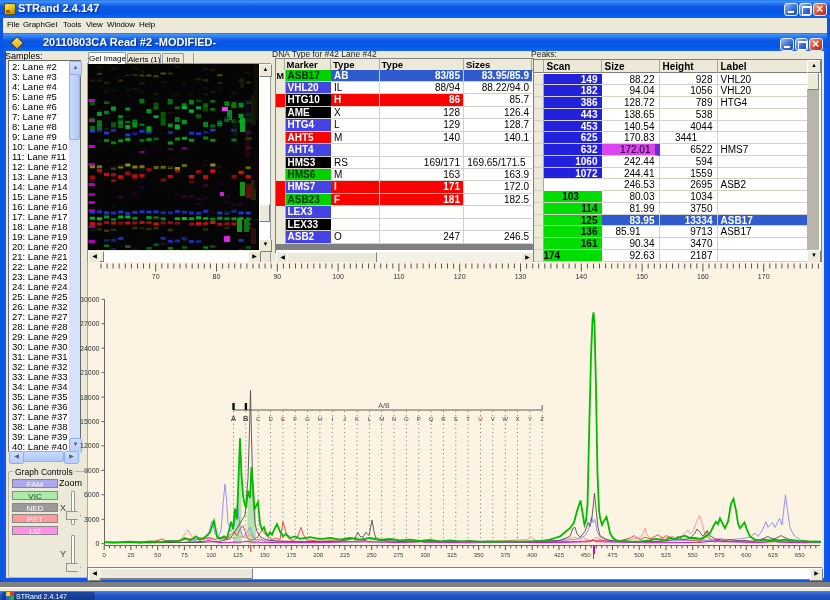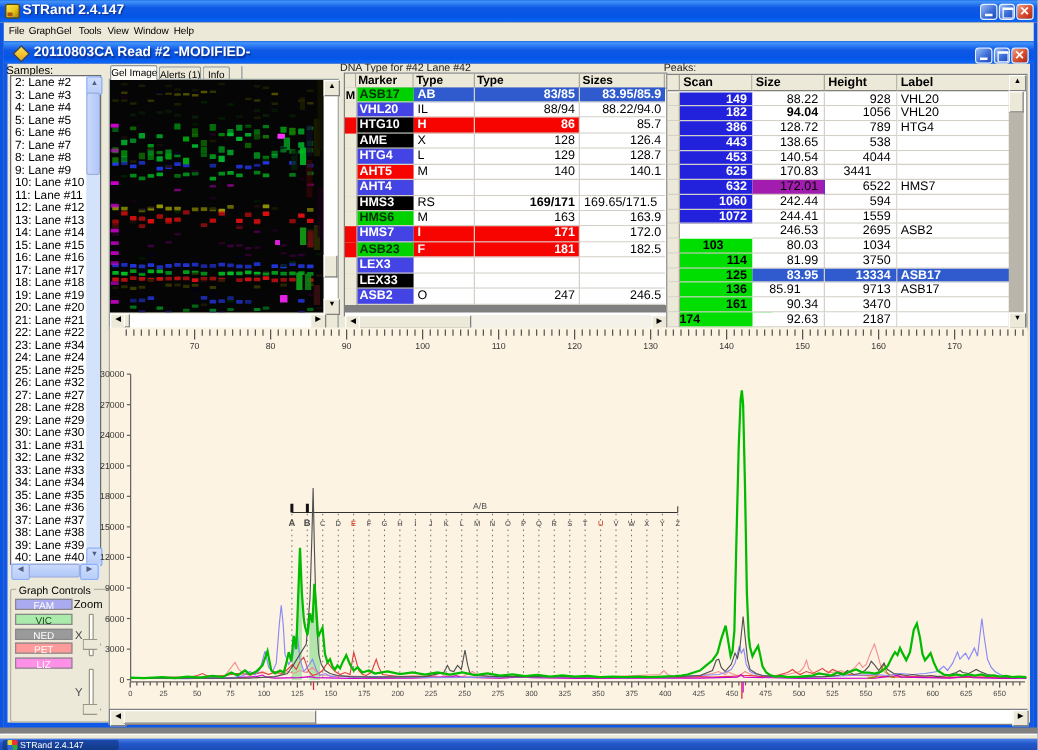--- a/index.html
+++ b/index.html
@@ -28,21 +28,21 @@
 <div style="position:absolute;left:0;top:18px;width:3px;height:570px;background:#0a55e4;"></div>
 <div style="position:absolute;left:827px;top:18px;width:3px;height:570px;background:#0a55e4;"></div>
 <div style="position:absolute;left:0;top:582px;width:830px;height:5px;background:#808080;"></div>
 <div style="position:absolute;left:0;top:587px;width:830px;height:4px;background:#ece9d8;border-top:1px solid #fff;box-sizing:border-box;"></div>
 <div style="position:absolute;left:3px;top:33px;width:824px;height:551px;background:#808080;"></div>
 <div style="position:absolute;left:3px;top:33px;width:824px;height:549px;background:#0f58e8;"></div>
 <div style="position:absolute;left:3px;top:33px;width:824px;height:18px;background:linear-gradient(180deg,#2575e8 0%,#4191fb 8%,#0e58e4 40%,#0555e6 75%,#0765fa 92%,#2560cf 100%);">
 <div style="position:absolute;left:7px;top:3px;width:13px;height:13px;">
       <div style="width:8px;height:8px;background:linear-gradient(135deg,#ffe24a,#e8a818);border:1px solid #444;transform:rotate(45deg);margin:2px auto;"></div>
     </div>
-<div style="position:absolute;left:24px;top:2.5px;color:#fff;font-weight:bold;font-size:11px;text-shadow:1px 1px 1px #10308a;">20110803CA Read #2 -MODIFIED-</div>
+<div style="position:absolute;left:40px;top:2.5px;color:#fff;font-weight:bold;font-size:11px;text-shadow:1px 1px 1px #10308a;">20110803CA Read #2 -MODIFIED-</div>
 </div>
 <div style="position:absolute;left:780px;top:37.5px;width:13.5px;height:13.5px;border-radius:3px;border:1px solid #e7effc;box-sizing:border-box;color:#fff;text-align:center;overflow:hidden;background:linear-gradient(135deg,#9ebdf4 0%,#3d6fd8 55%,#1e48b4 100%);">
     <div style="position:absolute;left:3px;bottom:2px;width:6px;height:2px;background:#fff;"></div>
   </div>
 <div style="position:absolute;left:794.5px;top:37.5px;width:13.5px;height:13.5px;border-radius:3px;border:1px solid #e7effc;box-sizing:border-box;color:#fff;text-align:center;overflow:hidden;background:linear-gradient(135deg,#9ebdf4 0%,#3d6fd8 55%,#1e48b4 100%);">
     <div style="position:absolute;left:2.5px;top:2.5px;width:7px;height:6px;border:1px solid #fff;border-top-width:2px;"></div>
   </div>
 <div style="position:absolute;left:809.0px;top:37.5px;width:13.5px;height:13.5px;border-radius:3px;border:1px solid #e7effc;box-sizing:border-box;color:#fff;text-align:center;overflow:hidden;background:linear-gradient(135deg,#f0a186 0%,#dd4f31 50%,#ad2a10 100%);font-size:12.5px;line-height:11.5px;font-weight:bold;">×</div>
 <div style="position:absolute;left:6px;top:51px;width:818px;height:527px;background:#ece9d8;"></div>
 <div style="position:absolute;left:0;top:0;width:830px;height:600px;">
@@ -62,21 +62,21 @@
 <div style="position:absolute;left:12px;top:172.0px;width:58px;height:10px;font-size:9.5px;line-height:10px;white-space:nowrap;overflow:hidden;">13: Lane #13</div>
 <div style="position:absolute;left:12px;top:182.0px;width:58px;height:10px;font-size:9.5px;line-height:10px;white-space:nowrap;overflow:hidden;">14: Lane #14</div>
 <div style="position:absolute;left:12px;top:192.0px;width:58px;height:10px;font-size:9.5px;line-height:10px;white-space:nowrap;overflow:hidden;">15: Lane #15</div>
 <div style="position:absolute;left:12px;top:202.0px;width:58px;height:10px;font-size:9.5px;line-height:10px;white-space:nowrap;overflow:hidden;">16: Lane #16</div>
 <div style="position:absolute;left:12px;top:212.0px;width:58px;height:10px;font-size:9.5px;line-height:10px;white-space:nowrap;overflow:hidden;">17: Lane #17</div>
 <div style="position:absolute;left:12px;top:222.0px;width:58px;height:10px;font-size:9.5px;line-height:10px;white-space:nowrap;overflow:hidden;">18: Lane #18</div>
 <div style="position:absolute;left:12px;top:232.0px;width:58px;height:10px;font-size:9.5px;line-height:10px;white-space:nowrap;overflow:hidden;">19: Lane #19</div>
 <div style="position:absolute;left:12px;top:242.0px;width:58px;height:10px;font-size:9.5px;line-height:10px;white-space:nowrap;overflow:hidden;">20: Lane #20</div>
 <div style="position:absolute;left:12px;top:252.0px;width:58px;height:10px;font-size:9.5px;line-height:10px;white-space:nowrap;overflow:hidden;">21: Lane #21</div>
 <div style="position:absolute;left:12px;top:262.0px;width:58px;height:10px;font-size:9.5px;line-height:10px;white-space:nowrap;overflow:hidden;">22: Lane #22</div>
-<div style="position:absolute;left:12px;top:272.0px;width:58px;height:10px;font-size:9.5px;line-height:10px;white-space:nowrap;overflow:hidden;">23: Lane #34</div>
+<div style="position:absolute;left:12px;top:272.0px;width:58px;height:10px;font-size:9.5px;line-height:10px;white-space:nowrap;overflow:hidden;">23: Lane #43</div>
 <div style="position:absolute;left:12px;top:282.0px;width:58px;height:10px;font-size:9.5px;line-height:10px;white-space:nowrap;overflow:hidden;">24: Lane #24</div>
 <div style="position:absolute;left:12px;top:292.0px;width:58px;height:10px;font-size:9.5px;line-height:10px;white-space:nowrap;overflow:hidden;">25: Lane #25</div>
 <div style="position:absolute;left:12px;top:302.0px;width:58px;height:10px;font-size:9.5px;line-height:10px;white-space:nowrap;overflow:hidden;">26: Lane #32</div>
 <div style="position:absolute;left:12px;top:312.0px;width:58px;height:10px;font-size:9.5px;line-height:10px;white-space:nowrap;overflow:hidden;">27: Lane #27</div>
 <div style="position:absolute;left:12px;top:322.0px;width:58px;height:10px;font-size:9.5px;line-height:10px;white-space:nowrap;overflow:hidden;">28: Lane #28</div>
 <div style="position:absolute;left:12px;top:332.0px;width:58px;height:10px;font-size:9.5px;line-height:10px;white-space:nowrap;overflow:hidden;">29: Lane #29</div>
 <div style="position:absolute;left:12px;top:342.0px;width:58px;height:10px;font-size:9.5px;line-height:10px;white-space:nowrap;overflow:hidden;">30: Lane #30</div>
 <div style="position:absolute;left:12px;top:352.0px;width:58px;height:10px;font-size:9.5px;line-height:10px;white-space:nowrap;overflow:hidden;">31: Lane #31</div>
 <div style="position:absolute;left:12px;top:362.0px;width:58px;height:10px;font-size:9.5px;line-height:10px;white-space:nowrap;overflow:hidden;">32: Lane #32</div>
 <div style="position:absolute;left:12px;top:372.0px;width:58px;height:10px;font-size:9.5px;line-height:10px;white-space:nowrap;overflow:hidden;">33: Lane #33</div>
@@ -540,21 +540,21 @@
 <div style="position:absolute;left:104px;top:72.7px;width:84px;height:12.43px;background:#fff;color:#000;font-weight:normal;font-size:10px;line-height:12.43px;text-align:right;padding-right:3px;border-bottom:1px solid #d4d0c8;border-right:1px solid #d4d0c8;box-sizing:border-box;">140</div>
 <div style="position:absolute;left:188px;top:72.7px;width:68px;height:12.43px;background:#fff;color:#000;font-weight:normal;font-size:10px;line-height:12.43px;text-align:right;padding-right:3px;border-bottom:1px solid #d4d0c8;box-sizing:border-box;">140.1</div>
 <div style="position:absolute;left:0;top:85.1px;width:8.5px;height:12.43px;background:#ece9d8;border-right:1px solid #aca899;border-bottom:1px solid #d4d0c8;font-size:9px;font-weight:bold;text-align:center;line-height:12.43px;"></div>
 <div style="position:absolute;left:9.5px;top:85.1px;width:45.5px;height:12.43px;background:#4444e4;color:#fff;font-weight:bold;font-size:10px;line-height:12.43px;padding-left:2px;border-bottom:1px solid #d4d0c8;box-sizing:border-box;">AHT4</div>
 <div style="position:absolute;left:55px;top:85.1px;width:48.5px;height:12.43px;background:#fff;color:#000;font-weight:normal;font-size:10px;line-height:12.43px;padding-left:3px;border-bottom:1px solid #d4d0c8;border-right:1px solid #d4d0c8;box-sizing:border-box;"></div>
 <div style="position:absolute;left:104px;top:85.1px;width:84px;height:12.43px;background:#fff;color:#000;font-weight:normal;font-size:10px;line-height:12.43px;text-align:right;padding-right:3px;border-bottom:1px solid #d4d0c8;border-right:1px solid #d4d0c8;box-sizing:border-box;"></div>
 <div style="position:absolute;left:188px;top:85.1px;width:68px;height:12.43px;background:#fff;color:#000;font-weight:normal;font-size:10px;line-height:12.43px;text-align:right;padding-right:3px;border-bottom:1px solid #d4d0c8;box-sizing:border-box;"></div>
 <div style="position:absolute;left:0;top:97.5px;width:8.5px;height:12.43px;background:#ece9d8;border-right:1px solid #aca899;border-bottom:1px solid #d4d0c8;font-size:9px;font-weight:bold;text-align:center;line-height:12.43px;"></div>
 <div style="position:absolute;left:9.5px;top:97.5px;width:45.5px;height:12.43px;background:#000;color:#fff;font-weight:bold;font-size:10px;line-height:12.43px;padding-left:2px;border-bottom:1px solid #d4d0c8;box-sizing:border-box;">HMS3</div>
 <div style="position:absolute;left:55px;top:97.5px;width:48.5px;height:12.43px;background:#fff;color:#000;font-weight:normal;font-size:10px;line-height:12.43px;padding-left:3px;border-bottom:1px solid #d4d0c8;border-right:1px solid #d4d0c8;box-sizing:border-box;">RS</div>
-<div style="position:absolute;left:104px;top:97.5px;width:84px;height:12.43px;background:#fff;color:#000;font-weight:bold;font-size:10px;line-height:12.43px;text-align:right;padding-right:3px;border-bottom:1px solid #d4d0c8;border-right:1px solid #d4d0c8;box-sizing:border-box;">169/171</div>
+<div style="position:absolute;left:104px;top:97.5px;width:84px;height:12.43px;background:#fff;color:#000;font-weight:normal;font-size:10px;line-height:12.43px;text-align:right;padding-right:3px;border-bottom:1px solid #d4d0c8;border-right:1px solid #d4d0c8;box-sizing:border-box;">169/171</div>
 <div style="position:absolute;left:188px;top:97.5px;width:68px;height:12.43px;background:#fff;color:#000;font-weight:normal;font-size:10px;line-height:12.43px;text-align:center;padding-right:3px;border-bottom:1px solid #d4d0c8;box-sizing:border-box;">169.65/171.5</div>
 <div style="position:absolute;left:0;top:109.9px;width:8.5px;height:12.43px;background:#ece9d8;border-right:1px solid #aca899;border-bottom:1px solid #d4d0c8;font-size:9px;font-weight:bold;text-align:center;line-height:12.43px;"></div>
 <div style="position:absolute;left:9.5px;top:109.9px;width:45.5px;height:12.43px;background:#00d200;color:#042e04;font-weight:bold;font-size:10px;line-height:12.43px;padding-left:2px;border-bottom:1px solid #d4d0c8;box-sizing:border-box;">HMS6</div>
 <div style="position:absolute;left:55px;top:109.9px;width:48.5px;height:12.43px;background:#fff;color:#000;font-weight:normal;font-size:10px;line-height:12.43px;padding-left:3px;border-bottom:1px solid #d4d0c8;border-right:1px solid #d4d0c8;box-sizing:border-box;">M</div>
 <div style="position:absolute;left:104px;top:109.9px;width:84px;height:12.43px;background:#fff;color:#000;font-weight:normal;font-size:10px;line-height:12.43px;text-align:right;padding-right:3px;border-bottom:1px solid #d4d0c8;border-right:1px solid #d4d0c8;box-sizing:border-box;">163</div>
 <div style="position:absolute;left:188px;top:109.9px;width:68px;height:12.43px;background:#fff;color:#000;font-weight:normal;font-size:10px;line-height:12.43px;text-align:right;padding-right:3px;border-bottom:1px solid #d4d0c8;box-sizing:border-box;">163.9</div>
 <div style="position:absolute;left:0;top:122.4px;width:8.5px;height:12.43px;background:#f80400;border-right:1px solid #aca899;border-bottom:1px solid #d4d0c8;font-size:9px;font-weight:bold;text-align:center;line-height:12.43px;"></div>
 <div style="position:absolute;left:9.5px;top:122.4px;width:45.5px;height:12.43px;background:#4444e4;color:#fff;font-weight:bold;font-size:10px;line-height:12.43px;padding-left:2px;border-bottom:1px solid #d4d0c8;box-sizing:border-box;">HMS7</div>
 <div style="position:absolute;left:55px;top:122.4px;width:48.5px;height:12.43px;background:#f80400;color:#fff;font-weight:bold;font-size:10px;line-height:12.43px;padding-left:3px;border-bottom:1px solid #d4d0c8;border-right:1px solid #d4d0c8;box-sizing:border-box;">I</div>
 <div style="position:absolute;left:104px;top:122.4px;width:84px;height:12.43px;background:#f80400;color:#fff;font-weight:bold;font-size:10px;line-height:12.43px;text-align:right;padding-right:3px;border-bottom:1px solid #d4d0c8;border-right:1px solid #d4d0c8;box-sizing:border-box;">171</div>
@@ -591,21 +591,21 @@
 <div style="position:absolute;left:67.5px;top:0;width:58px;height:13px;background:#ece9d8;border-right:1px solid #aca899;border-bottom:1px solid #808080;font-weight:bold;font-size:10px;line-height:13px;padding-left:3px;box-sizing:border-box;">Size</div>
 <div style="position:absolute;left:125.5px;top:0;width:58px;height:13px;background:#ece9d8;border-right:1px solid #aca899;border-bottom:1px solid #808080;font-weight:bold;font-size:10px;line-height:13px;padding-left:3px;box-sizing:border-box;">Height</div>
 <div style="position:absolute;left:183.5px;top:0;width:91px;height:13px;background:#ece9d8;border-right:1px solid #aca899;border-bottom:1px solid #808080;font-weight:bold;font-size:10px;line-height:13px;padding-left:3px;box-sizing:border-box;">Label</div>
 <div style="position:absolute;left:0;top:13.5px;width:9.5px;height:11.75px;background:#ece9d8;border-right:1px solid #aca899;border-bottom:1px solid #d4d0c8;box-sizing:border-box;"></div>
 <div style="position:absolute;left:9.5px;top:13.5px;width:58px;height:11.75px;background:#2222dd;color:#fff;font-weight:bold;font-size:10px;line-height:11.75px;text-align:right;padding-right:4px;border-bottom:1px solid #d4d0c8;box-sizing:border-box;">149</div>
 <div style="position:absolute;left:67.5px;top:13.5px;width:58px;height:11.75px;background:#fff;color:#000;font-size:10px;line-height:11.75px;text-align:right;padding-right:4px;border-bottom:1px solid #d4d0c8;border-right:1px solid #d4d0c8;box-sizing:border-box;">88.22</div>
 <div style="position:absolute;left:125.5px;top:13.5px;width:58px;height:11.75px;background:#fff;color:#000;font-size:10px;line-height:11.75px;text-align:right;padding-right:4px;border-bottom:1px solid #d4d0c8;border-right:1px solid #d4d0c8;box-sizing:border-box;">928</div>
 <div style="position:absolute;left:183.5px;top:13.5px;width:91px;height:11.75px;background:#fff;color:#000;font-size:10px;line-height:11.75px;padding-left:3px;border-bottom:1px solid #d4d0c8;box-sizing:border-box;">VHL20</div>
 <div style="position:absolute;left:0;top:25.2px;width:9.5px;height:11.75px;background:#ece9d8;border-right:1px solid #aca899;border-bottom:1px solid #d4d0c8;box-sizing:border-box;"></div>
 <div style="position:absolute;left:9.5px;top:25.2px;width:58px;height:11.75px;background:#2222dd;color:#fff;font-weight:bold;font-size:10px;line-height:11.75px;text-align:right;padding-right:4px;border-bottom:1px solid #d4d0c8;box-sizing:border-box;">182</div>
-<div style="position:absolute;left:67.5px;top:25.2px;width:58px;height:11.75px;background:#fff;color:#000;font-size:10px;line-height:11.75px;text-align:right;padding-right:4px;border-bottom:1px solid #d4d0c8;border-right:1px solid #d4d0c8;box-sizing:border-box;font-weight:bold;">94.04</div>
+<div style="position:absolute;left:67.5px;top:25.2px;width:58px;height:11.75px;background:#fff;color:#000;font-size:10px;line-height:11.75px;text-align:right;padding-right:4px;border-bottom:1px solid #d4d0c8;border-right:1px solid #d4d0c8;box-sizing:border-box;">94.04</div>
 <div style="position:absolute;left:125.5px;top:25.2px;width:58px;height:11.75px;background:#fff;color:#000;font-size:10px;line-height:11.75px;text-align:right;padding-right:4px;border-bottom:1px solid #d4d0c8;border-right:1px solid #d4d0c8;box-sizing:border-box;">1056</div>
 <div style="position:absolute;left:183.5px;top:25.2px;width:91px;height:11.75px;background:#fff;color:#000;font-size:10px;line-height:11.75px;padding-left:3px;border-bottom:1px solid #d4d0c8;box-sizing:border-box;">VHL20</div>
 <div style="position:absolute;left:0;top:37.0px;width:9.5px;height:11.75px;background:#ece9d8;border-right:1px solid #aca899;border-bottom:1px solid #d4d0c8;box-sizing:border-box;"></div>
 <div style="position:absolute;left:9.5px;top:37.0px;width:58px;height:11.75px;background:#2222dd;color:#fff;font-weight:bold;font-size:10px;line-height:11.75px;text-align:right;padding-right:4px;border-bottom:1px solid #d4d0c8;box-sizing:border-box;">386</div>
 <div style="position:absolute;left:67.5px;top:37.0px;width:58px;height:11.75px;background:#fff;color:#000;font-size:10px;line-height:11.75px;text-align:right;padding-right:4px;border-bottom:1px solid #d4d0c8;border-right:1px solid #d4d0c8;box-sizing:border-box;">128.72</div>
 <div style="position:absolute;left:125.5px;top:37.0px;width:58px;height:11.75px;background:#fff;color:#000;font-size:10px;line-height:11.75px;text-align:right;padding-right:4px;border-bottom:1px solid #d4d0c8;border-right:1px solid #d4d0c8;box-sizing:border-box;">789</div>
 <div style="position:absolute;left:183.5px;top:37.0px;width:91px;height:11.75px;background:#fff;color:#000;font-size:10px;line-height:11.75px;padding-left:3px;border-bottom:1px solid #d4d0c8;box-sizing:border-box;">HTG4</div>
 <div style="position:absolute;left:0;top:48.8px;width:9.5px;height:11.75px;background:#ece9d8;border-right:1px solid #aca899;border-bottom:1px solid #d4d0c8;box-sizing:border-box;"></div>
 <div style="position:absolute;left:9.5px;top:48.8px;width:58px;height:11.75px;background:#2222dd;color:#fff;font-weight:bold;font-size:10px;line-height:11.75px;text-align:right;padding-right:4px;border-bottom:1px solid #d4d0c8;box-sizing:border-box;">443</div>
 <div style="position:absolute;left:67.5px;top:48.8px;width:58px;height:11.75px;background:#fff;color:#000;font-size:10px;line-height:11.75px;text-align:right;padding-right:4px;border-bottom:1px solid #d4d0c8;border-right:1px solid #d4d0c8;box-sizing:border-box;">138.65</div>
@@ -616,21 +616,21 @@
 <div style="position:absolute;left:67.5px;top:60.5px;width:58px;height:11.75px;background:#fff;color:#000;font-size:10px;line-height:11.75px;text-align:right;padding-right:4px;border-bottom:1px solid #d4d0c8;border-right:1px solid #d4d0c8;box-sizing:border-box;">140.54</div>
 <div style="position:absolute;left:125.5px;top:60.5px;width:58px;height:11.75px;background:#fff;color:#000;font-size:10px;line-height:11.75px;text-align:right;padding-right:4px;border-bottom:1px solid #d4d0c8;border-right:1px solid #d4d0c8;box-sizing:border-box;">4044</div>
 <div style="position:absolute;left:183.5px;top:60.5px;width:91px;height:11.75px;background:#fff;color:#000;font-size:10px;line-height:11.75px;padding-left:3px;border-bottom:1px solid #d4d0c8;box-sizing:border-box;"></div>
 <div style="position:absolute;left:0;top:72.2px;width:9.5px;height:11.75px;background:#ece9d8;border-right:1px solid #aca899;border-bottom:1px solid #d4d0c8;box-sizing:border-box;"></div>
 <div style="position:absolute;left:9.5px;top:72.2px;width:58px;height:11.75px;background:#2222dd;color:#fff;font-weight:bold;font-size:10px;line-height:11.75px;text-align:right;padding-right:4px;border-bottom:1px solid #d4d0c8;box-sizing:border-box;">625</div>
 <div style="position:absolute;left:67.5px;top:72.2px;width:58px;height:11.75px;background:#fff;color:#000;font-size:10px;line-height:11.75px;text-align:right;padding-right:4px;border-bottom:1px solid #d4d0c8;border-right:1px solid #d4d0c8;box-sizing:border-box;">170.83</div>
 <div style="position:absolute;left:125.5px;top:72.2px;width:58px;height:11.75px;background:#fff;color:#000;font-size:10px;line-height:11.75px;text-align:center;padding-right:4px;border-bottom:1px solid #d4d0c8;border-right:1px solid #d4d0c8;box-sizing:border-box;">3441</div>
 <div style="position:absolute;left:183.5px;top:72.2px;width:91px;height:11.75px;background:#fff;color:#000;font-size:10px;line-height:11.75px;padding-left:3px;border-bottom:1px solid #d4d0c8;box-sizing:border-box;"></div>
 <div style="position:absolute;left:0;top:84.0px;width:9.5px;height:11.75px;background:#ece9d8;border-right:1px solid #aca899;border-bottom:1px solid #d4d0c8;box-sizing:border-box;"></div>
 <div style="position:absolute;left:9.5px;top:84.0px;width:58px;height:11.75px;background:#2222dd;color:#fff;font-weight:bold;font-size:10px;line-height:11.75px;text-align:right;padding-right:4px;border-bottom:1px solid #d4d0c8;box-sizing:border-box;">632</div>
-<div style="position:absolute;left:67.5px;top:84.0px;width:58px;height:11.75px;background:#a21caf;color:#000;font-size:10px;line-height:11.75px;text-align:right;padding-right:4px;border-bottom:1px solid #d4d0c8;border-right:1px solid #6d28d9;box-sizing:border-box;">172.01</div>
+<div style="position:absolute;left:67.5px;top:84.0px;width:58px;height:11.75px;background:#d946ef;color:#000;font-size:10px;line-height:11.75px;text-align:right;padding-right:4px;border-bottom:1px solid #d4d0c8;border-right:5px solid #6d28d9;box-sizing:border-box;">172.01</div>
 <div style="position:absolute;left:125.5px;top:84.0px;width:58px;height:11.75px;background:#fff;color:#000;font-size:10px;line-height:11.75px;text-align:right;padding-right:4px;border-bottom:1px solid #d4d0c8;border-right:1px solid #d4d0c8;box-sizing:border-box;">6522</div>
 <div style="position:absolute;left:183.5px;top:84.0px;width:91px;height:11.75px;background:#fff;color:#000;font-size:10px;line-height:11.75px;padding-left:3px;border-bottom:1px solid #d4d0c8;box-sizing:border-box;">HMS7</div>
 <div style="position:absolute;left:0;top:95.8px;width:9.5px;height:11.75px;background:#ece9d8;border-right:1px solid #aca899;border-bottom:1px solid #d4d0c8;box-sizing:border-box;"></div>
 <div style="position:absolute;left:9.5px;top:95.8px;width:58px;height:11.75px;background:#2222dd;color:#fff;font-weight:bold;font-size:10px;line-height:11.75px;text-align:right;padding-right:4px;border-bottom:1px solid #d4d0c8;box-sizing:border-box;">1060</div>
 <div style="position:absolute;left:67.5px;top:95.8px;width:58px;height:11.75px;background:#fff;color:#000;font-size:10px;line-height:11.75px;text-align:right;padding-right:4px;border-bottom:1px solid #d4d0c8;border-right:1px solid #d4d0c8;box-sizing:border-box;">242.44</div>
 <div style="position:absolute;left:125.5px;top:95.8px;width:58px;height:11.75px;background:#fff;color:#000;font-size:10px;line-height:11.75px;text-align:right;padding-right:4px;border-bottom:1px solid #d4d0c8;border-right:1px solid #d4d0c8;box-sizing:border-box;">594</div>
 <div style="position:absolute;left:183.5px;top:95.8px;width:91px;height:11.75px;background:#fff;color:#000;font-size:10px;line-height:11.75px;padding-left:3px;border-bottom:1px solid #d4d0c8;box-sizing:border-box;"></div>
 <div style="position:absolute;left:0;top:107.5px;width:9.5px;height:11.75px;background:#ece9d8;border-right:1px solid #aca899;border-bottom:1px solid #d4d0c8;box-sizing:border-box;"></div>
 <div style="position:absolute;left:9.5px;top:107.5px;width:58px;height:11.75px;background:#2222dd;color:#fff;font-weight:bold;font-size:10px;line-height:11.75px;text-align:right;padding-right:4px;border-bottom:1px solid #d4d0c8;box-sizing:border-box;">1072</div>
 <div style="position:absolute;left:67.5px;top:107.5px;width:58px;height:11.75px;background:#fff;color:#000;font-size:10px;line-height:11.75px;text-align:right;padding-right:4px;border-bottom:1px solid #d4d0c8;border-right:1px solid #d4d0c8;box-sizing:border-box;">244.41</div>

